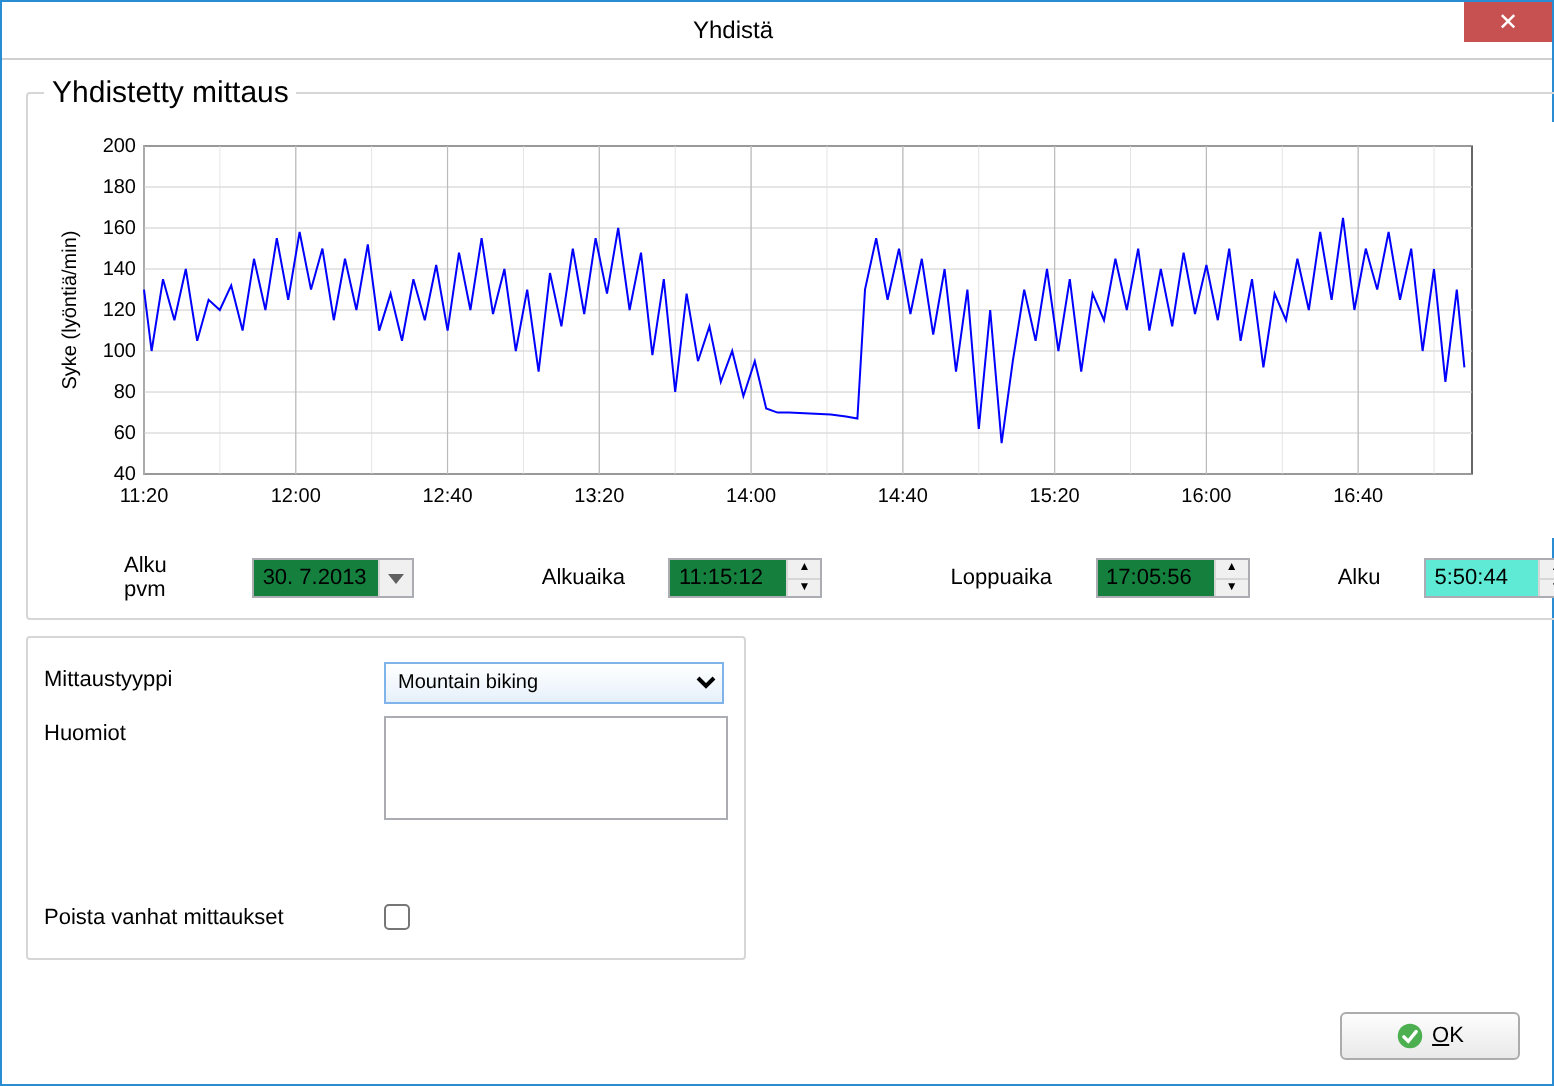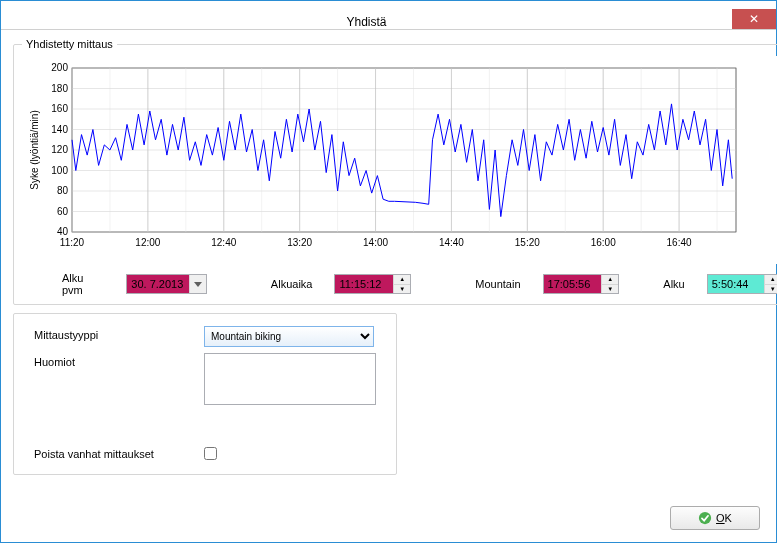--- a/index.html
+++ b/index.html
@@ -1,41 +1,41 @@
 <!DOCTYPE html>
 <html><head>
 <meta charset="utf-8">
 <style>
   html,body{margin:0;padding:0;font-family:"Segoe UI",Tahoma,sans-serif;font-size:11px;color:#000;background:#fff}
   .window{width:777px;height:543px;border:1px solid #2a8dd4;box-sizing:border-box;position:relative;background:#fff}
-  .titlebar{height:28px;background:#fff;display:flex;align-items:flex-end;border-bottom:1px solid #d0d0d0}
+  .titlebar{height:28px;background:#fff;display:flex;align-items:center;border-bottom:1px solid #d0d0d0}
   .title{flex:1;text-align:center;font-size:12px;color:#000}
   .close-btn{width:44px;height:20px;background:#c75050;color:#fff;display:flex;align-items:center;justify-content:center;font-family:Arial;font-size:12px;margin-right:0;margin-top:-8px;cursor:pointer}
   .content{padding:8px 12px 12px 12px}
   fieldset{border:1px solid #d6d6d6;border-radius:2px;margin:0 0 8px 0;padding:6px 8px 8px 8px}
-  legend{font-size:11px;padding:0 4px;color:#000}
+  legend{font-size:15px;padding:0 4px;color:#000}
   .chart-wrap{background:#fff;padding:4px 4px 4px 4px}
   svg.chart{display:block}
   .row{display:flex;align-items:center;gap:22px;margin-top:8px;padding:0 40px}
   .row label{font-size:11px}
-  .date-input,.time-input,.dur-input{display:flex;align-items:center;border:1px solid #abadb3;background:#be185d;height:20px;box-sizing:border-box}
+  .date-input,.time-input,.dur-input{display:flex;align-items:center;border:1px solid #abadb3;background:#15803d;height:20px;box-sizing:border-box}
   .date-input{width:86px}
   .date-input span{flex:1;padding:0 4px}
   .dd-btn{width:16px;height:18px;border-left:1px solid #d6d6d6;display:flex;align-items:center;justify-content:center;background:#f0f0f0;cursor:pointer}
   .dd-btn svg{display:block}
   .time-input{width:82px}
   .time-input span{flex:1;padding:0 4px}
   .spin{width:16px;height:18px;display:flex;flex-direction:column;border-left:1px solid #d6d6d6}
   .spin div{flex:1;display:flex;align-items:center;justify-content:center;background:#f0f0f0;cursor:pointer;font-size:6px;line-height:1}
   .spin div+div{border-top:1px solid #d6d6d6}
   .dur-input{width:80px;background:#5eead4}
   .dur-input span{flex:1;padding:0 4px}
   .row .gap{flex:0 0 20px}
   fieldset.details{width:330px}
-  .form-row{display:flex;align-items:flex-start;margin:6px 12px}
+  .form-row{display:flex;align-items:flex-start;margin:6px 0}
   .form-row .lbl{width:170px;padding-top:3px}
   select.combo{width:170px;height:21px;border:1px solid #7eb4ea;background:linear-gradient(#fff,#e6f0fa);font-size:10px;padding:1px 2px}
   textarea.notes{width:166px;height:46px;border:1px solid #abadb3;resize:none;font-family:inherit;font-size:11px;padding:2px}
   input[type=checkbox]{width:13px;height:13px;margin:0}
   .button-row{position:absolute;right:16px;bottom:12px;display:flex;gap:28px}
   .btn{width:88px;height:22px;border:1px solid #acacac;border-radius:3px;background:linear-gradient(#fdfdfd,#e9e9e9);display:flex;align-items:center;justify-content:center;gap:4px;cursor:pointer;font-size:11px}
   .btn u{text-decoration:underline}
   .ok-ico{width:14px;height:14px}
   .cancel-ico{width:14px;height:14px}
 </style>
@@ -128,21 +128,21 @@
         <div class="gap"></div>
         <label>Alkuaika</label>
         <div class="time-input">
           <span>11:15:12</span>
           <div class="spin">
             <div>▲</div>
             <div>▼</div>
           </div>
         </div>
         <div class="gap"></div>
-        <label>Mountain</label>
+        <label>Loppuaika</label>
         <div class="time-input">
           <span>17:05:56</span>
           <div class="spin">
             <div>▲</div>
             <div>▼</div>
           </div>
         </div>
         <div style="flex:1"></div>
         <label>Alku</label>
         <div class="dur-input">

